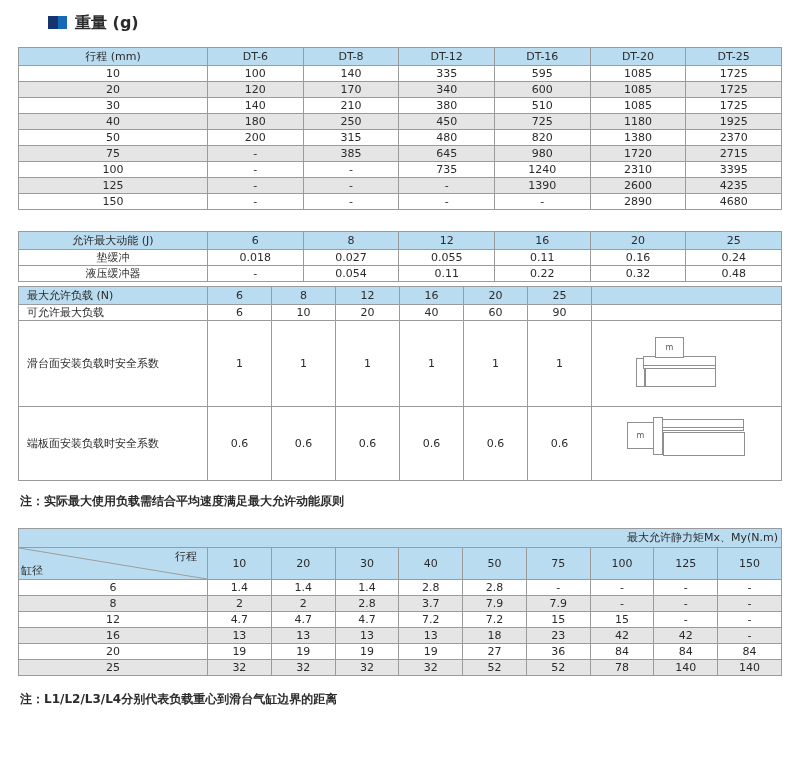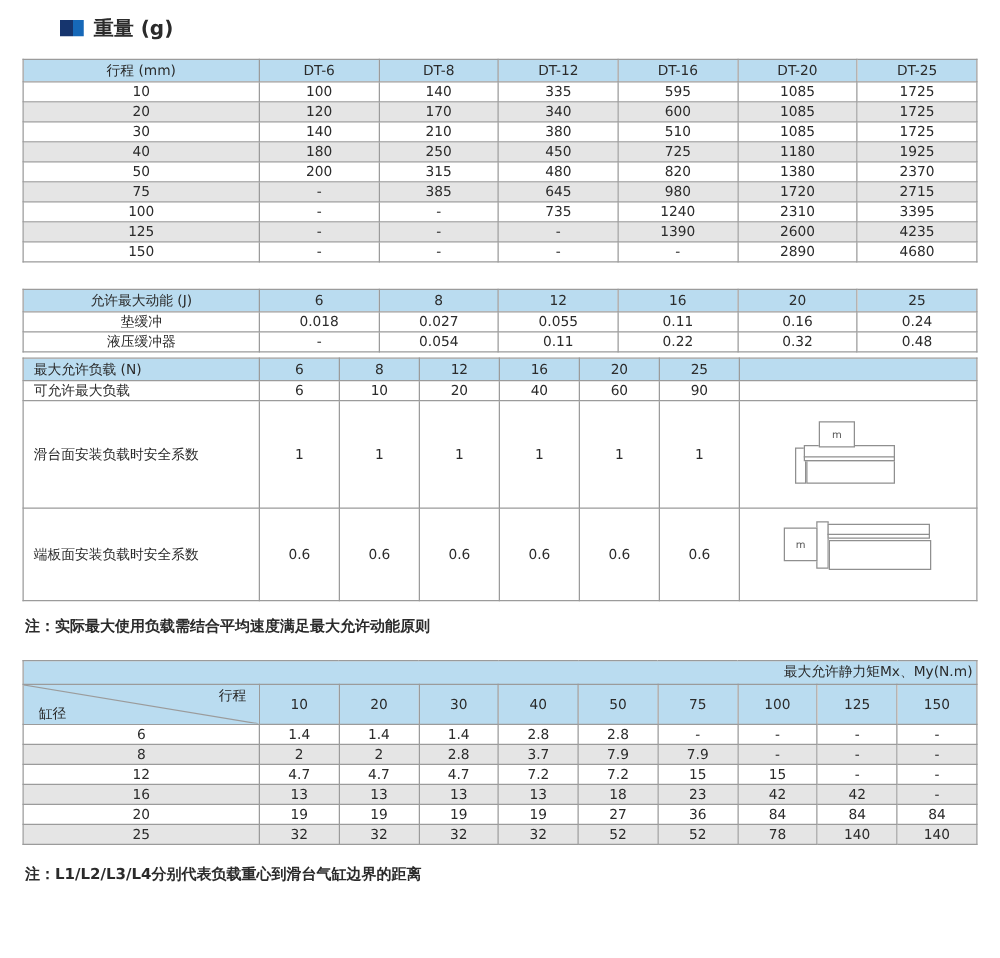--- a/index.html
+++ b/index.html
@@ -52,21 +52,21 @@
   .d2 .rail{left:35px;top:2px;width:82px;height:12px;}
   .d2 .body{left:36px;top:15px;width:82px;height:24px;}
   
   .note{font-size:12px;margin:13px 0 19px 2px;line-height:1.3;font-weight:bold;}
   .note.last{margin:16px 0 0 2px;}
   
   .t4 th.mt-title{text-align:right;padding-left:12px;height:18px;line-height:18px;}
   .t4 th.corner{position:relative;height:32px;padding:0;}
   .t4 .corner svg{position:absolute;left:0;top:0;width:100%;height:100%;display:block;}
   .t4 .corner .c-top{position:absolute;top:2px;right:10px;line-height:13px;}
-  .t4 .corner .c-bottom{position:absolute;bottom:2px;left:12px;line-height:13px;}
+  .t4 .corner .c-bottom{position:absolute;bottom:2px;left:2px;line-height:13px;}
 </style>
 </head>
 <body>
 
 <div class="page">
 
   <div class="title-row">
     <span class="title-icon"></span>
     <h1 class="page-title">重量 (g)</h1>
   </div>

